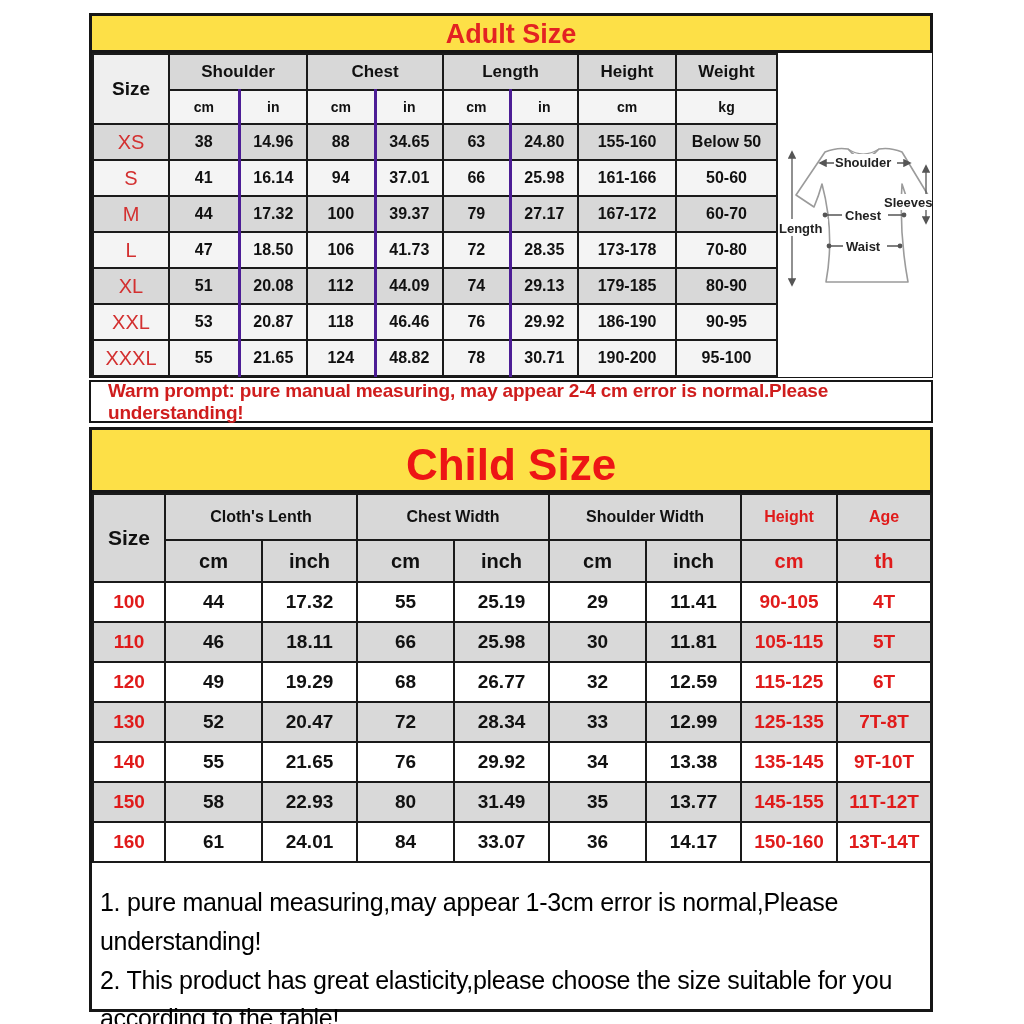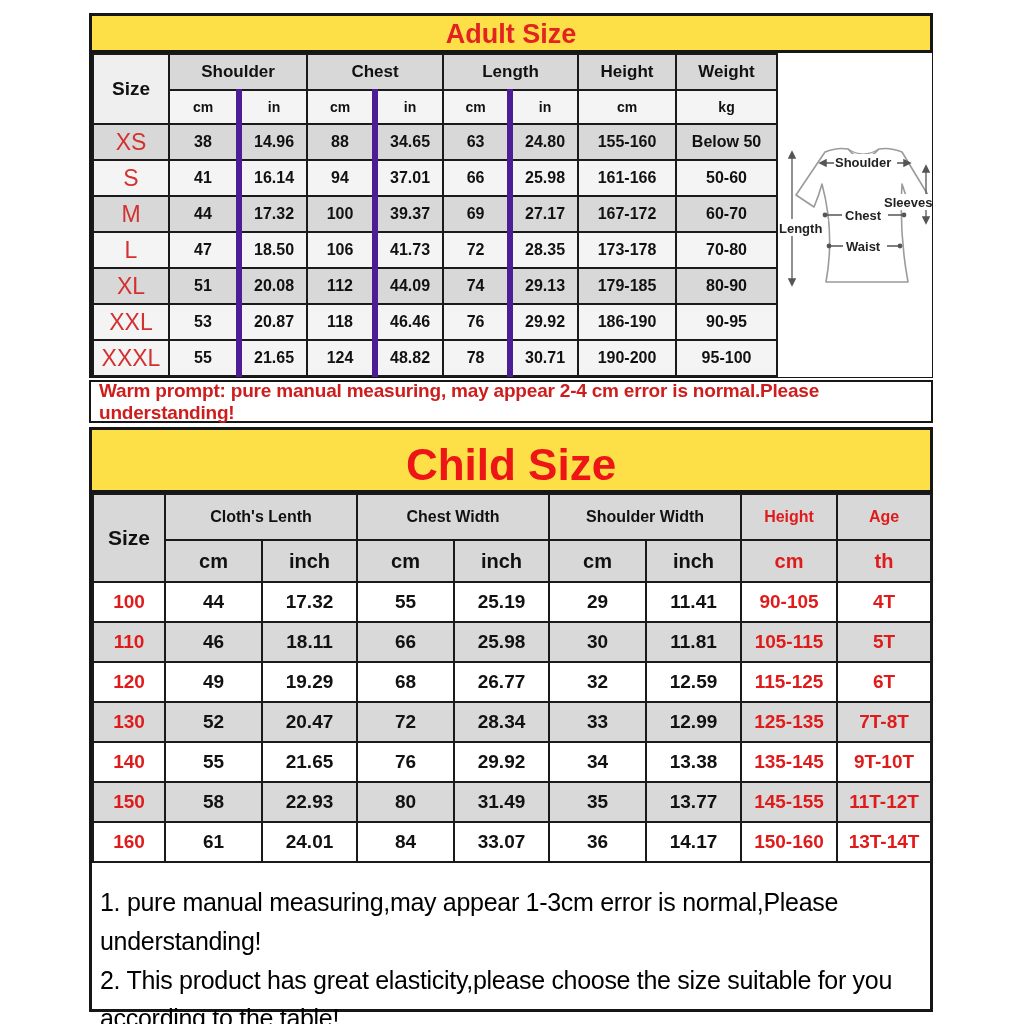--- a/index.html
+++ b/index.html
@@ -13,27 +13,27 @@
   .adult-title span{color:#e32222;font-weight:bold;font-size:27px;}
   .adult-body{display:flex;}
   table{border-collapse:collapse;table-layout:fixed;}
   td{border:2px solid #1a1a1a;text-align:center;vertical-align:middle;padding:0;overflow:hidden;white-space:nowrap;}
   .a-table{width:684px;}
   .a-table .h1 td{background:#d8d8d8;font-weight:bold;font-size:17px;height:34px;}
   .a-table td.size-h{background:#efefef;font-size:19px;font-weight:bold;}
   .a-table .h2 td{background:#f4f4f4;font-weight:bold;font-size:14px;height:32px;}
   .a-table .dr td{font-weight:bold;font-size:16px;height:34px;background:#f4f4f4;}
   .a-table .dr.shade td{background:#d8d8d8;}
-  .a-table .dr td.sz{font-weight:400;font-size:23px;color:#d33030;}
+  .a-table .dr td.sz{font-weight:400;font-size:20px;color:#d33030;}
   td.cmr{border-right:1px solid #adadad;}
-  td.inl{border-left:6px solid #4c1d95;}
+  td.inl{border-left:3px solid #4c1d95;}
   .diagram{flex:1;background:#fff;display:flex;align-items:flex-start;justify-content:center;}
   
   .warm-box{top:380px;height:43px;border-width:2px;display:flex;align-items:center;}
-  .warm-box span{color:#cf1d1d;font-weight:bold;font-size:19px;padding-left:8px;letter-spacing:-0.2px;}
+  .warm-box span{color:#cf1d1d;font-weight:bold;font-size:19px;padding-left:17px;letter-spacing:-0.2px;}
   
   .child-box{top:427px;height:585px;}
   .child-title{height:60px;}
   .child-title span{color:#ed1515;font-weight:bold;font-size:44px;margin-top:48px;}
   .c-table{width:838px;}
   .c-table .h1 td{background:#d8d8d8;font-weight:bold;font-size:16px;height:44px;}
   .c-table td.size-h{background:#d8d8d8;font-size:21px;font-weight:bold;}
   .c-table .h2 td{background:#d8d8d8;font-weight:bold;font-size:20px;height:40px;}
   .c-table .dr td{font-weight:bold;font-size:19px;height:38px;background:#ffffff;}
   .c-table .dr.shade td{background:#d9d9d9;}
@@ -105,21 +105,21 @@
               <td class="inl">25.98</td>
               <td>161-166</td>
               <td>50-60</td>
             </tr>
         <tr class="dr shade">
               <td class="sz">M</td>
               <td class="cmr">44</td>
               <td class="inl">17.32</td>
               <td class="cmr">100</td>
               <td class="inl">39.37</td>
-              <td class="cmr">69</td>
+              <td class="cmr">79</td>
               <td class="inl">27.17</td>
               <td>167-172</td>
               <td>60-70</td>
             </tr>
         <tr class="dr">
               <td class="sz">L</td>
               <td class="cmr">47</td>
               <td class="inl">18.50</td>
               <td class="cmr">106</td>
               <td class="inl">41.73</td>

